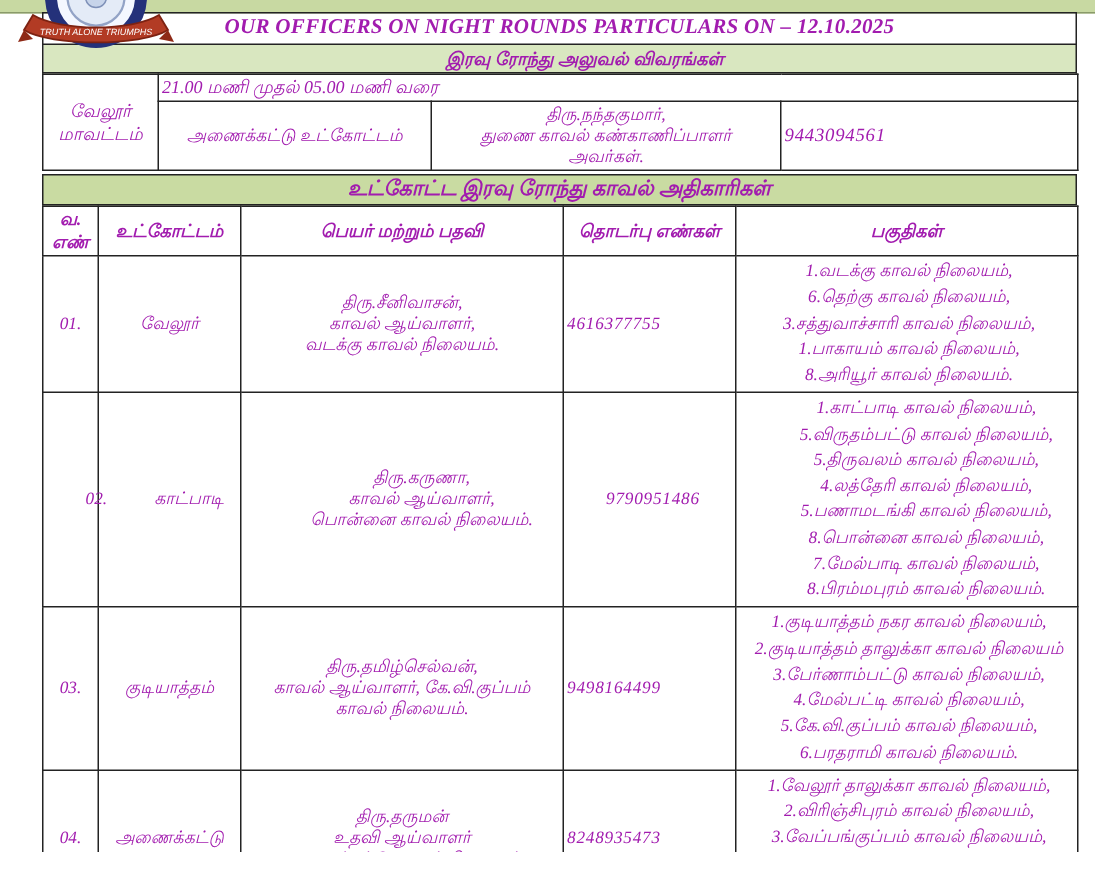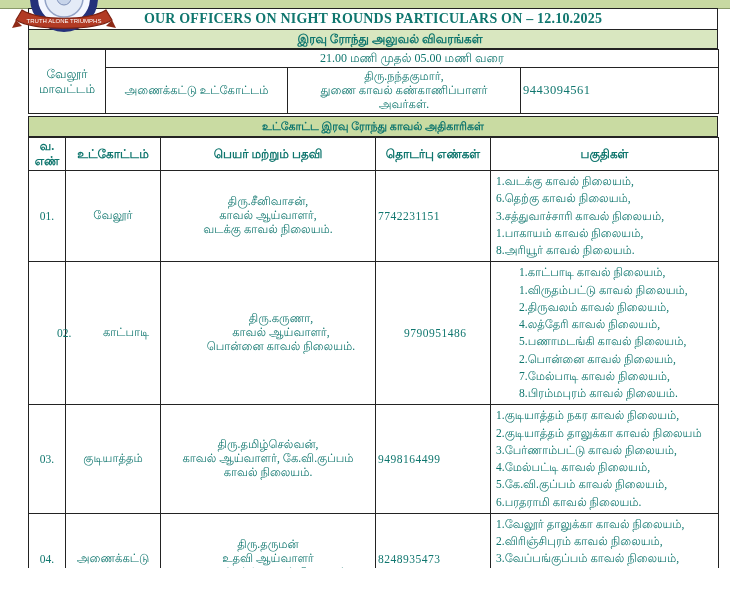--- a/index.html
+++ b/index.html
@@ -1,45 +1,46 @@
 <!DOCTYPE html>
 <html><head>
 <meta charset="utf-8">
 <style>
   * { margin:0; padding:0; box-sizing:border-box; }
   html,body { background:#ffffff; }
   .page {
     position:relative; width:730px; height:568px; overflow:hidden;
-    background:#ffffff; color:#0f766e;
+    background:#ffffff; color:#a21caf;
     font-family:"Liberation Serif", serif;
+    font-style:italic;
   }
   .topstrip {
     position:absolute; left:0; top:0; width:730px; height:9px;
     background:#c8d9a2; border-bottom:1px solid #8a9a6a;
   }
   .emblem { position:absolute; left:12px; top:-24px; width:104px; height:62px; z-index:5; }
   .doc { position:absolute; left:28px; top:8px; width:690px; }
   table { border-collapse:collapse; table-layout:fixed; width:690px; }
   td { border:1.6px solid #232323; vertical-align:middle; padding:1px 2px; }
   .title-row td { height:21px; text-align:center; font-weight:bold; font-size:14px; letter-spacing:0.2px; background:#ffffff; }
   .subtitle-row td { height:19px; text-align:center; font-weight:bold; font-size:12px; background:#d9e7c0;padding-left:36px; }
-  .time-cell { height:18px; text-align:center; font-size:12px; }
+  .time-cell { height:18px; font-size:12px; }
   .district-cell { text-align:center; font-size:12px; }
   .officer-cell { height:46px; text-align:center; font-size:11.5px; }
   .phone-cell { font-size:12.5px; letter-spacing:0.5px; }
   .banner {
     width:690px; height:21px; margin-top:2px;
     background:#c9dba2; border:1.6px solid #232323;
     display:flex; align-items:center; justify-content:center;
-    font-weight:bold; font-size:11px;
+    font-weight:bold; font-size:14px;
   }
   .main-table td { font-size:11.5px; }
   .main-table .hdr td { height:30px; text-align:center; font-weight:bold; font-size:12px; }
   .sno-cell, .sub-cell, .name-cell { text-align:center;border-radius:23px; }
-  .areas-cell { text-align:left; padding:2px 2px 2px 5px; font-size:11.2px; line-height:1.5; vertical-align:middle; }
+  .areas-cell { text-align:center; padding:2px 2px 2px 5px; font-size:11.2px; line-height:1.5; vertical-align:middle; }
   .preline { white-space:pre-line; }
   .r1 td { height:90px; }
   .r2 td { height:138px;padding-left:28px; }
   .r3 td { height:97px;margin-top:28px; }
   .r4 td { height:86px; }
 </style>
 </head>
 <body>
 
 <div class="page">
@@ -110,43 +111,43 @@
         <td>பெயர் மற்றும் பதவி</td>
         <td>தொடர்பு எண்கள்</td>
         <td>பகுதிகள்</td>
       </tr>
       <tr class="r1">
         <td class="sno-cell">01.</td>
         <td class="sub-cell">வேலூர்</td>
         <td class="name-cell preline">திரு.சீனிவாசன்,
 காவல் ஆய்வாளர்,
 வடக்கு காவல் நிலையம்.</td>
-        <td class="phone-cell">7742231151</td>
+        <td class="phone-cell">4616377755</td>
         <td class="areas-cell">
               <div>1.வடக்கு காவல் நிலையம்,</div>
               <div>6.தெற்கு காவல் நிலையம்,</div>
               <div>3.சத்துவாச்சாரி காவல் நிலையம்,</div>
               <div>1.பாகாயம் காவல் நிலையம்,</div>
               <div>8.அரியூர் காவல் நிலையம்.</div>
             </td>
       </tr>
       <tr class="r2">
         <td class="sno-cell">02.</td>
         <td class="sub-cell">காட்பாடி</td>
         <td class="name-cell preline">திரு.கருணா,
 காவல் ஆய்வாளர்,
 பொன்னை காவல் நிலையம்.</td>
         <td class="phone-cell">9790951486</td>
         <td class="areas-cell">
               <div>1.காட்பாடி காவல் நிலையம்,</div>
-              <div>1.விருதம்பட்டு காவல் நிலையம்,</div>
-              <div>2.திருவலம் காவல் நிலையம்,</div>
+              <div>5.விருதம்பட்டு காவல் நிலையம்,</div>
+              <div>5.திருவலம் காவல் நிலையம்,</div>
               <div>4.லத்தேரி காவல் நிலையம்,</div>
               <div>5.பணாமடங்கி காவல் நிலையம்,</div>
-              <div>2.பொன்னை காவல் நிலையம்,</div>
+              <div>8.பொன்னை காவல் நிலையம்,</div>
               <div>7.மேல்பாடி காவல் நிலையம்,</div>
               <div>8.பிரம்மபுரம் காவல் நிலையம்.</div>
             </td>
       </tr>
       <tr class="r3">
         <td class="sno-cell">03.</td>
         <td class="sub-cell">குடியாத்தம்</td>
         <td class="name-cell preline">திரு.தமிழ்செல்வன்,
 காவல் ஆய்வாளர், கே.வி.குப்பம்
 காவல் நிலையம்.</td>

